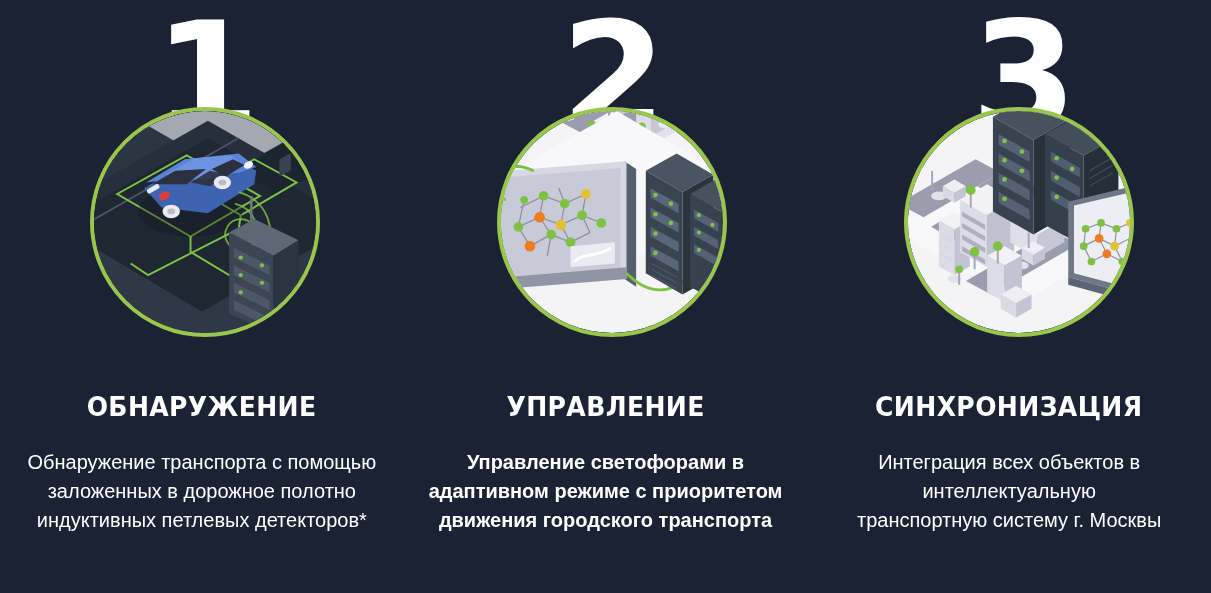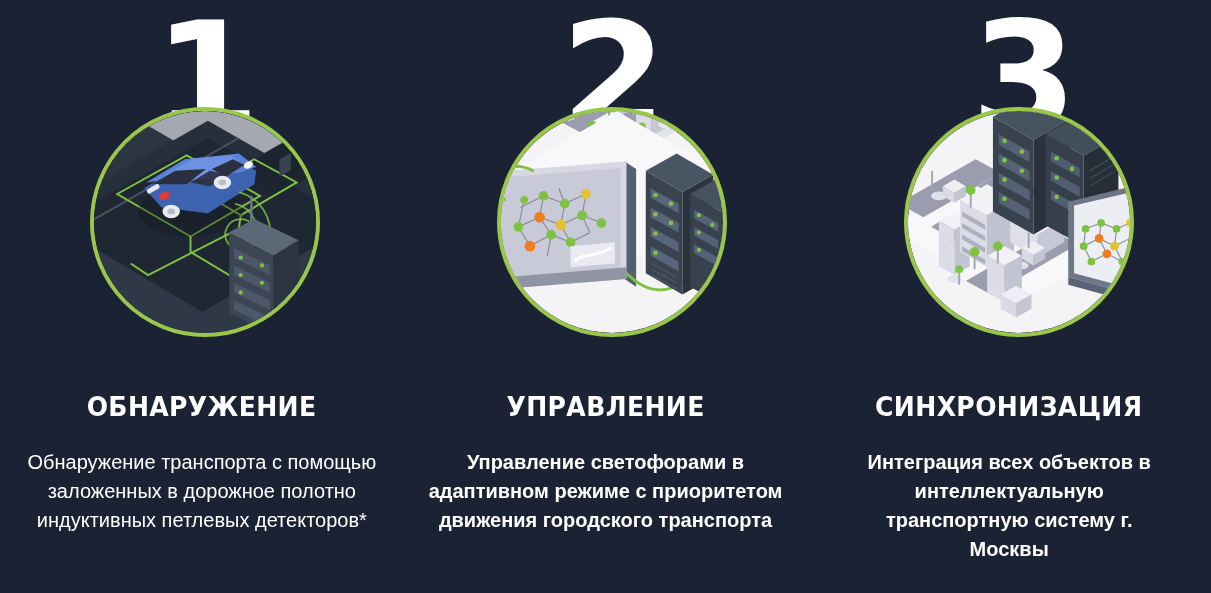--- a/index.html
+++ b/index.html
@@ -94,21 +94,21 @@
     font-family: "Liberation Sans", "DejaVu Sans", sans-serif;
     font-size: 20px;
     font-weight: 400;
     line-height: 29px;
     color: #ffffff;
     text-align: center;
     z-index: 3;
   }
   .step:nth-child(1) .step-desc { padding: 0 18px; }
   .step:nth-child(2) .step-desc { padding: 0 20px; font-weight: bold; }
-  .step:nth-child(3) .step-desc { padding: 0 48px; font-weight: bold; }
+  .step:nth-child(3) .step-desc { padding: 0 48px; }
 </style>
 </head>
 <body>
 
 <div class="steps">
 
   <div class="step">
     <div class="step-number">1</div>
 
     <div class="circle-wrap">

